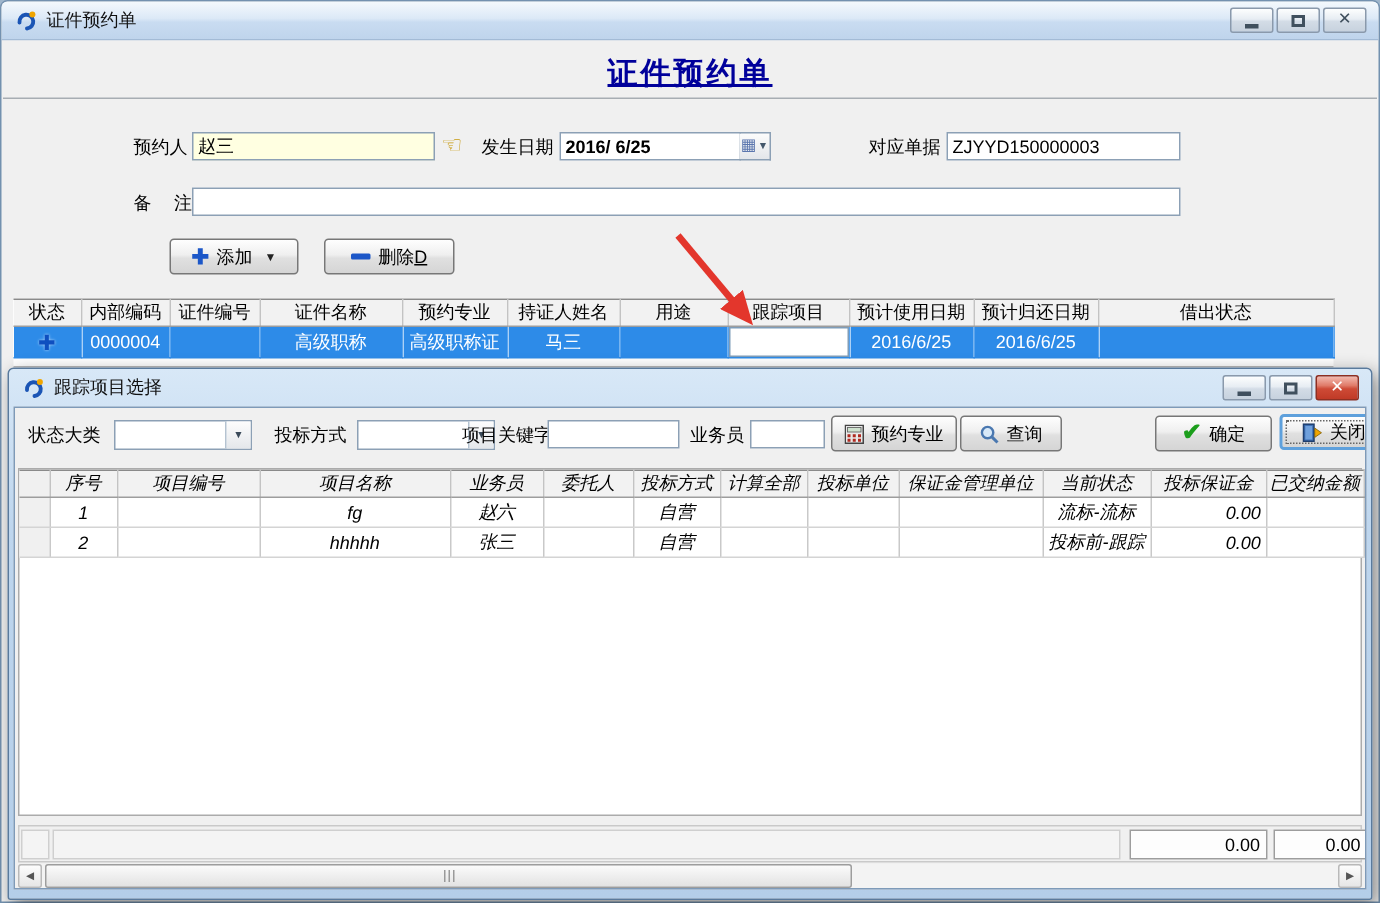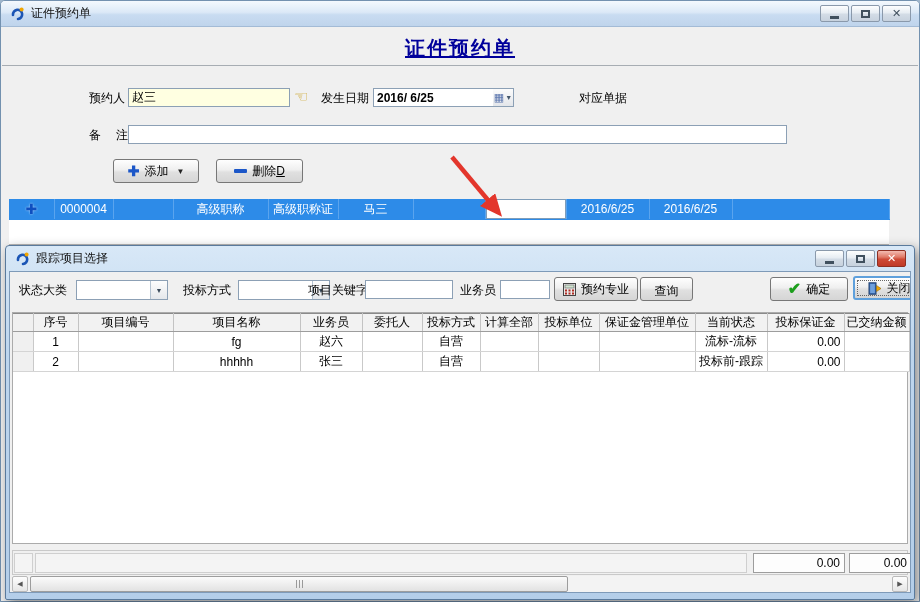--- a/index.html
+++ b/index.html
@@ -81,21 +81,21 @@
   .combo .combo-text { flex:1; }
   .combo .combo-arrow { width:17px; border-left:1px solid #B5C3D1;
                         background:linear-gradient(#FDFDFD,#E4E7EB); display:flex; align-items:center;
                         justify-content:center; font-size:7px; color:#3A4A5A; }
 
   .tb-btn { position:absolute; height:24px; }
   .ok-check { color:#1C9E1C; font-weight:bold; font-size:16px; line-height:1; }
   .focus-ring { border:2px solid #5EA0DC; outline:1px dotted #666; outline-offset:-5px; }
 
   #dlggrid-area { position:absolute; left:2px; right:2px; top:40px; bottom:48px;
-                  background:#fff; border:1px solid #ABABAB; }
+                  background:#fff; border:1px solid #ABABAB;font-style:italic; }
   #dlggrid td.selcell, #dlggrid th.selcell { background:#F0F0F0; }
   #dlggrid td.num { text-align:right; padding-right:3px; }
 
   .dlg-footer { position:absolute; left:2px; right:2px; bottom:17px; height:25px;
                 background:#F0F0F0; border:1px solid #C9C9C9; }
   .foot-strip { position:absolute; left:22px; top:2px; height:20px; width:712px;
                 background:#F4F4F4; border:1px solid #CFCFCF; }
   .foot-sel { position:absolute; left:1px; top:2px; width:19px; height:20px;
               background:#F4F4F4; border:1px solid #CFCFCF; }
   .foot-box { position:absolute; top:2px; height:20px; background:#FDFDFD; border:1px solid #9D9D9D;
@@ -150,20 +150,21 @@
     <span class="icon-btn" style="left:293px; top:86px; font-size:16px; color:#C79A12;">☜</span>
 
     <span class="lbl" style="left:320px; top:87px;">发生日期</span>
     <input class="txt" style="left: 372px; top: 87px; width: 121px; font-weight: bold;" value="2016/ 6/25">
     <span class="date-drop" style="left:492px; top:87px;">
       <span class="grid-glyph">▦</span>
         <span class="caret">▼</span>
     </span>
 
     <span class="lbl" style="left:578px; top:87px;">对应单据</span>
+    <input class="txt" style="left: 630px; top: 87px; width: 156px;" value="ZJYYD150000003">
 
     <span class="lbl" style="left:88px; top:124px;">备</span>
     <span class="lbl" style="left:115px; top:124px;">注</span>
     <input class="txt" style="left: 127px; top: 124px; width: 659px;" value="">
 
     <button class="btn" style="left:112px; top:158px; width:86px; height:24px;">
       <span class="plus">✚</span>
       <span>添加</span>
       <span class="caret-down">▼</span>
     </button>
@@ -181,20 +182,33 @@
             <col style="width:95px">
           <col style="width:70px">
             <col style="width:75px">
             <col style="width:72px">
             <col style="width:81px">
           <col style="width:83px">
             <col style="width:83px">
             <col style="width:157px">
         </colgroup>
         <tbody>
+            <tr>
+          <th>状态</th>
+          <th>内部编码</th>
+          <th>证件编号</th>
+          <th>证件名称</th>
+          <th>预约专业</th>
+          <th>持证人姓名</th>
+          <th>用途</th>
+          <th>跟踪项目</th>
+          <th>预计使用日期</th>
+          <th>预计归还日期</th>
+          <th>借出状态</th>
+        </tr>
         <tr>
           <td><span class="row-plus">✚</span></td>
           <td>0000004</td>
           <td></td>
           <td>高级职称</td>
           <td>高级职称证</td>
           <td>马三</td>
           <td></td>
           <td class="cell-edit"><input value="" style=""></td>
           <td>2016/6/25</td>
@@ -264,21 +278,21 @@
               <rect x="5.5" y="6.5" width="2" height="2"></rect>
               <rect x="9" y="6.5" width="2" height="2"></rect>
             <rect x="2" y="9.5" width="2" height="2"></rect>
               <rect x="5.5" y="9.5" width="2" height="2"></rect>
               <rect x="9" y="9.5" width="2" height="2"></rect>
           </g>
         </svg>
         <span>预约专业</span>
       </button>
 
-      <button class="btn tb-btn" style="left:630px; top:5px; width:53px;flex-direction:column;">
+      <button class="btn tb-btn" style="left:630px; top:5px; width:68px;">
         <svg width="13" height="13" viewBox="0 0 13 13">
           <circle cx="5.4" cy="5.4" r="3.8" fill="#D8E9F8" stroke="#4A78B0" stroke-width="1.6"></circle>
           <line x1="8.4" y1="8.4" x2="12" y2="12" stroke="#4A78B0" stroke-width="2"></line>
         </svg>
         <span>查询</span>
       </button>
 
       <button class="btn tb-btn" style="left:760px; top:5px; width:78px;">
         <span class="ok-check">✔</span>
         <span>确定</span>

